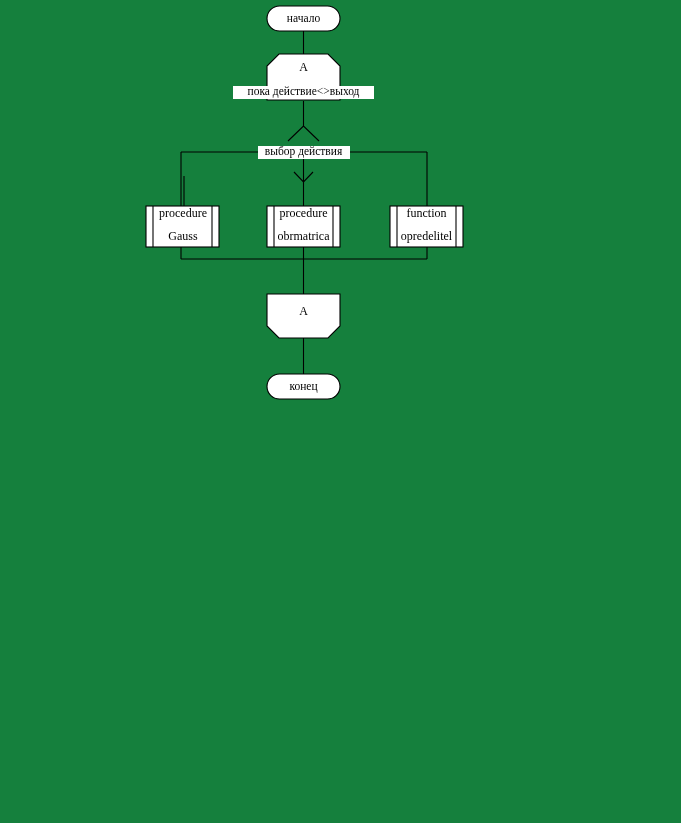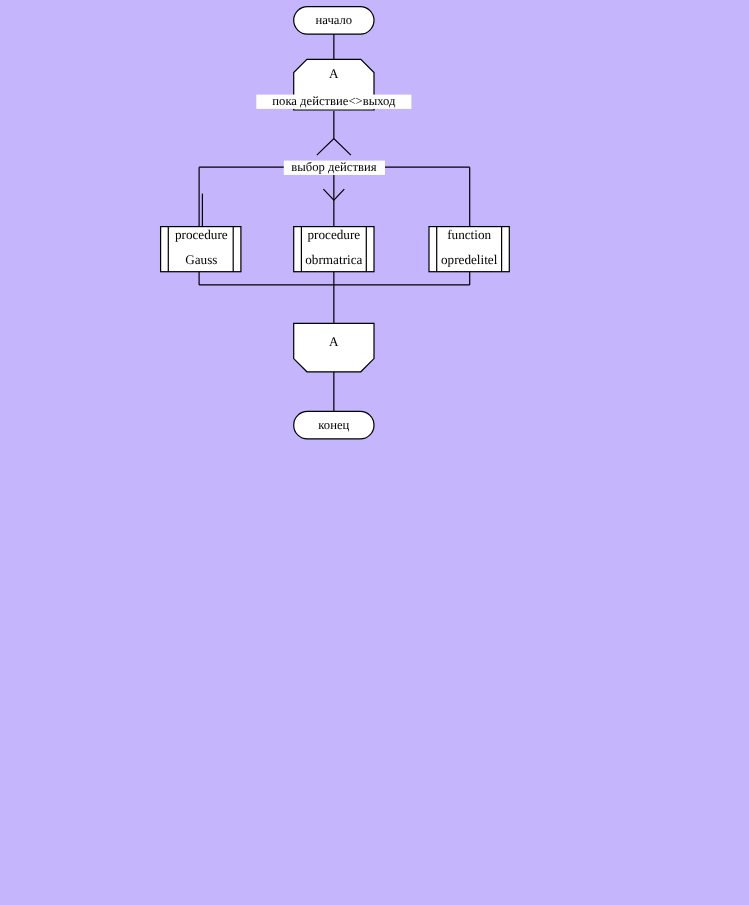--- a/index.html
+++ b/index.html
@@ -9,21 +9,21 @@
     background: #ffffff;
   }
   body {
     font-family: "Liberation Serif", "DejaVu Serif", serif;
     color: #000000;
   }
   #canvas {
     position: relative;
     width: 681px;
     height: 823px;
-    background: #c4b5fd;
+    background: #15803d;
     overflow: hidden;
   }
   #diagram-svg {
     position: absolute;
     left: 0;
     top: 0;
     width: 681px;
     height: 823px;
     display: block;
   }

